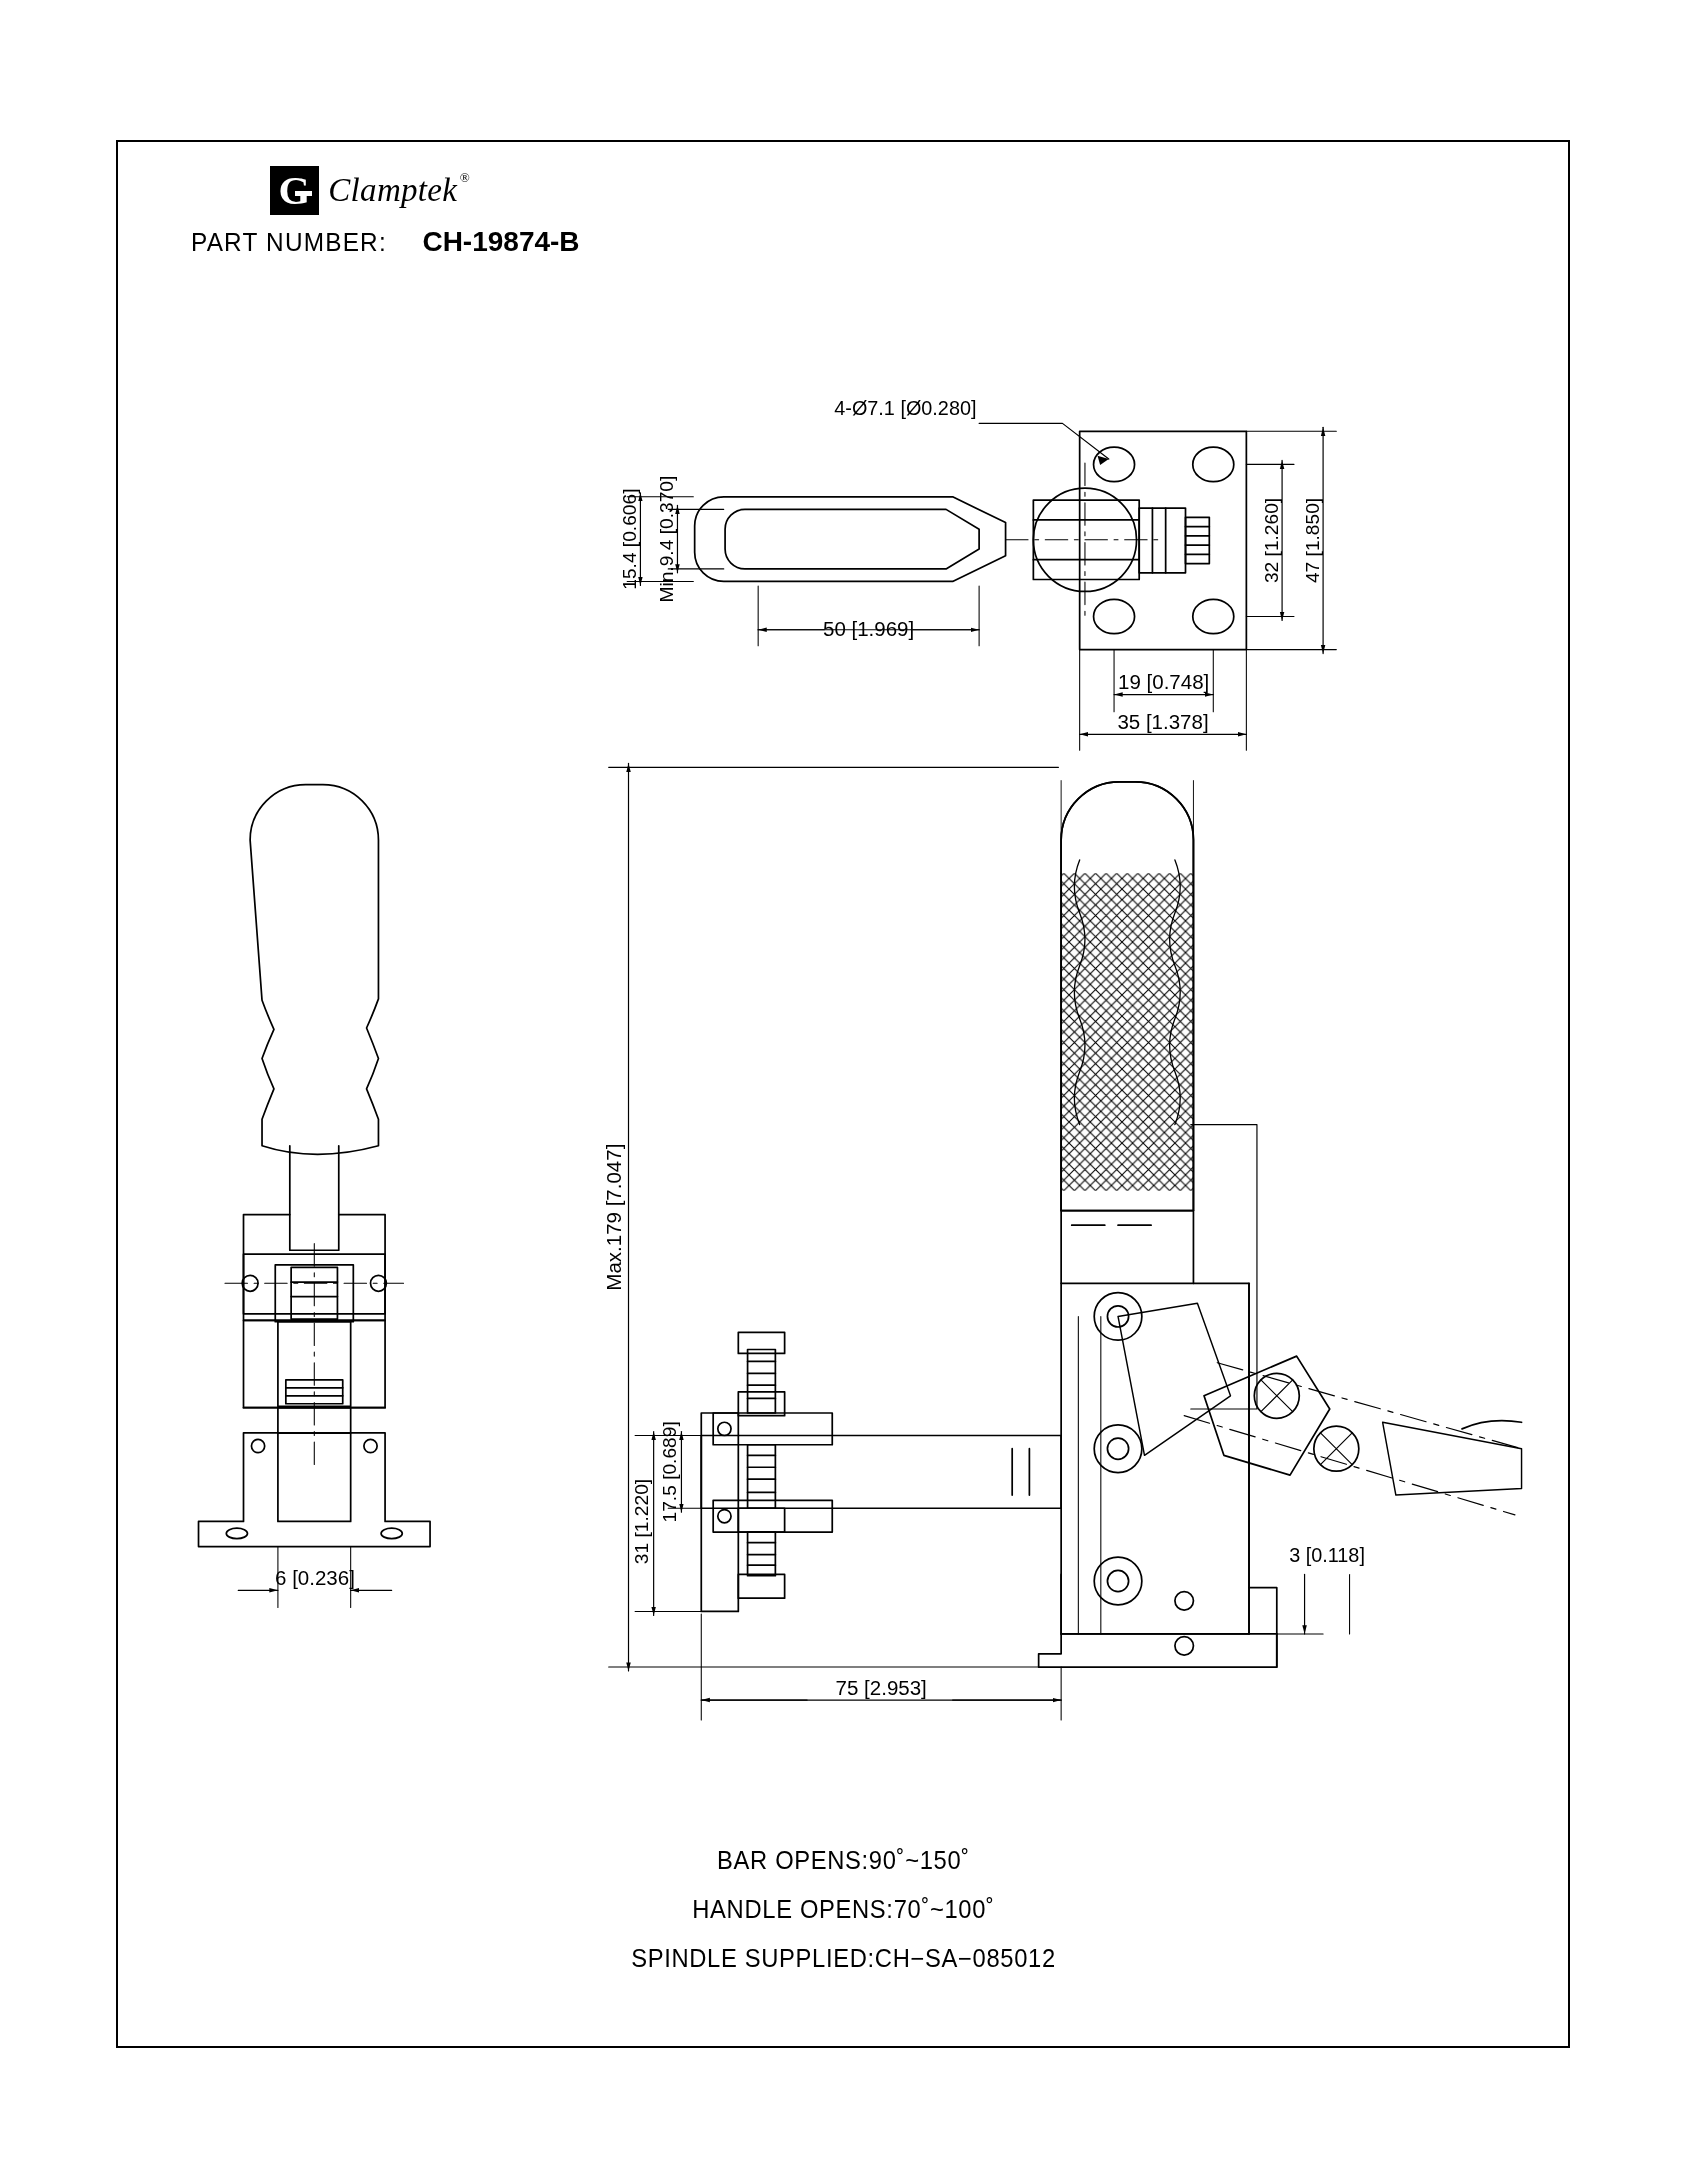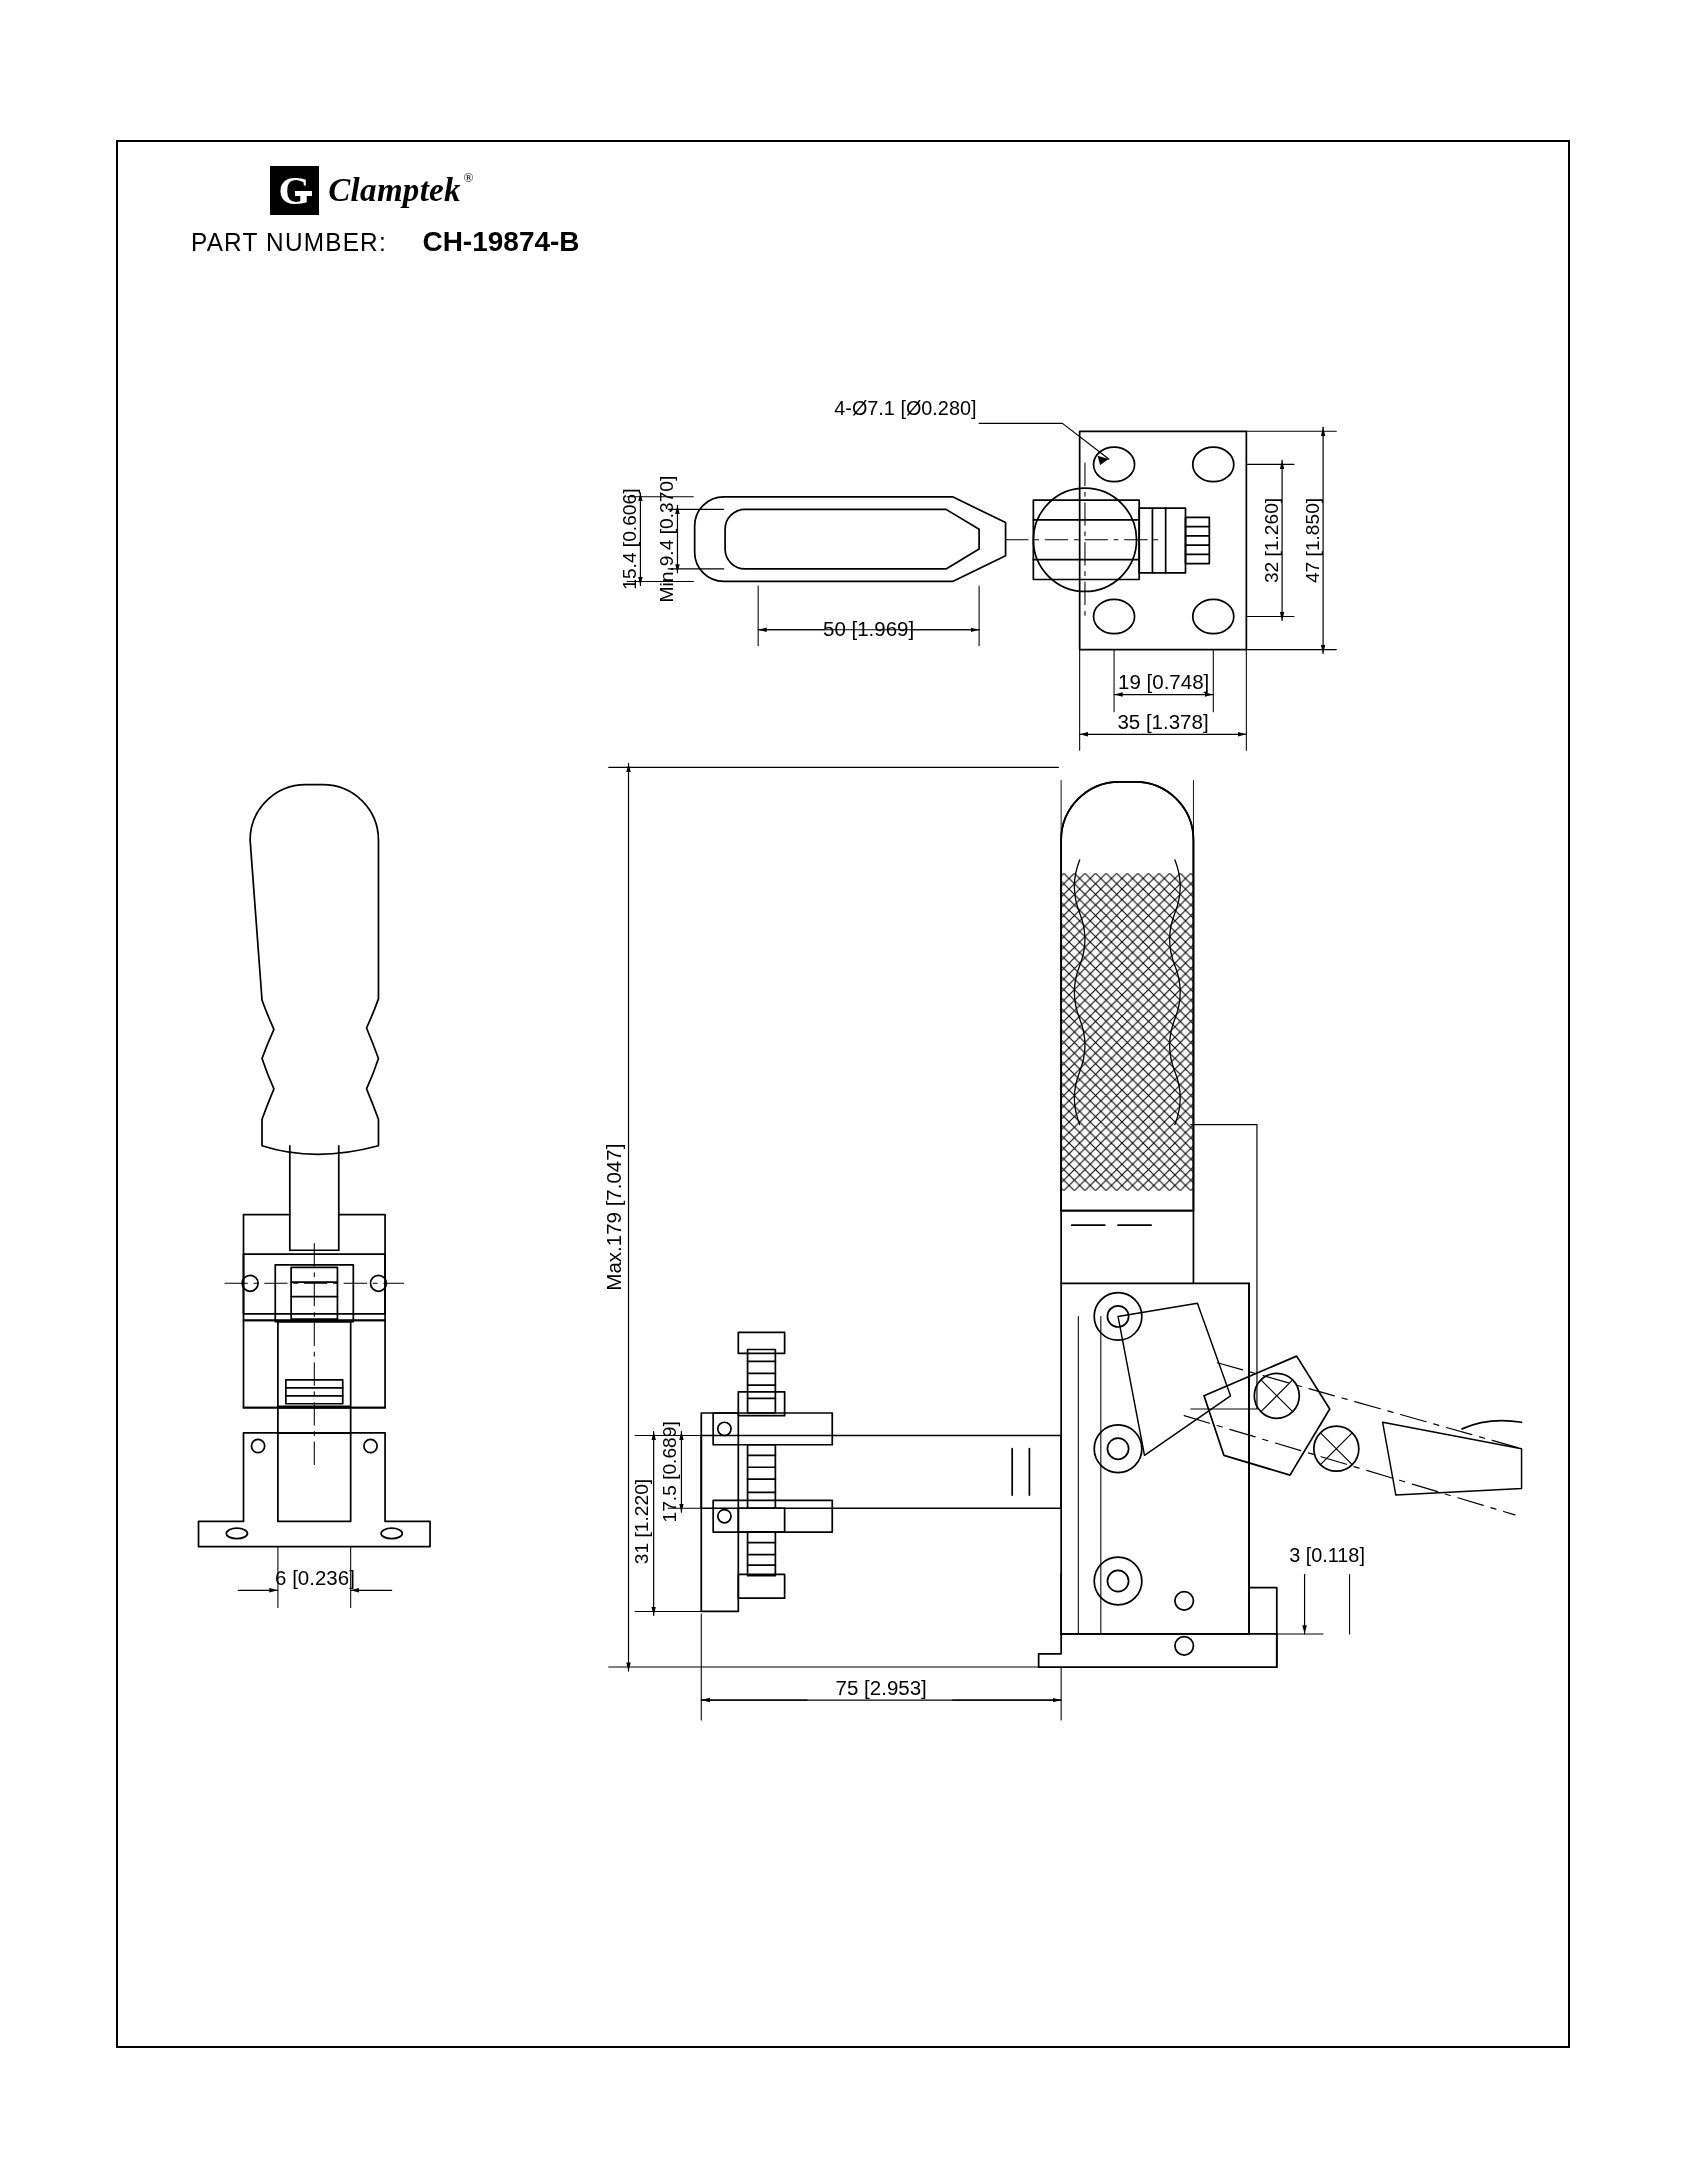--- a/index.html
+++ b/index.html
@@ -57,21 +57,21 @@
     position: absolute;
     right: 6.6px;
     top: 25px;
     width: 17px;
     height: 4.6px;
     background: #ffffff;
   }
   .logo-text {
     font-family: "Liberation Serif", serif;
     font-style: italic;
-    font-weight: bold;
+    font-weight: normal;
     font-size: 33px;
     margin-left: 9.3px;
     letter-spacing: 0.3px;
     line-height: 50px;
   }
   .logo-reg {
     font-family: "Liberation Serif", serif;
     font-size: 13.2px;
     margin-left: 2.6px;
     line-height: 26.5px;
@@ -381,15 +381,20 @@
       <text x="0" y="0" font-size="29" text-anchor="middle" transform="translate(980,2300) rotate(-90)">31 [1.220]</text>
 
       <text x="1332" y="2562" font-size="31" text-anchor="middle">75 [2.953]</text>
 
       <text x="2006" y="2362" font-size="30" text-anchor="middle">3 [0.118]</text>
 
       <text x="476" y="2396" font-size="31" text-anchor="middle">6 [0.236]</text>
     </g>
   </svg>
 
+  <div class="notes">
+    <div class="note-line">BAR  OPENS:90˚~150˚</div>
+    <div class="note-line">HANDLE  OPENS:70˚~100˚</div>
+    <div class="note-line">SPINDLE  SUPPLIED:CH−SA−085012</div>
+  </div>
 
 </div>
 
 
 </body></html>

